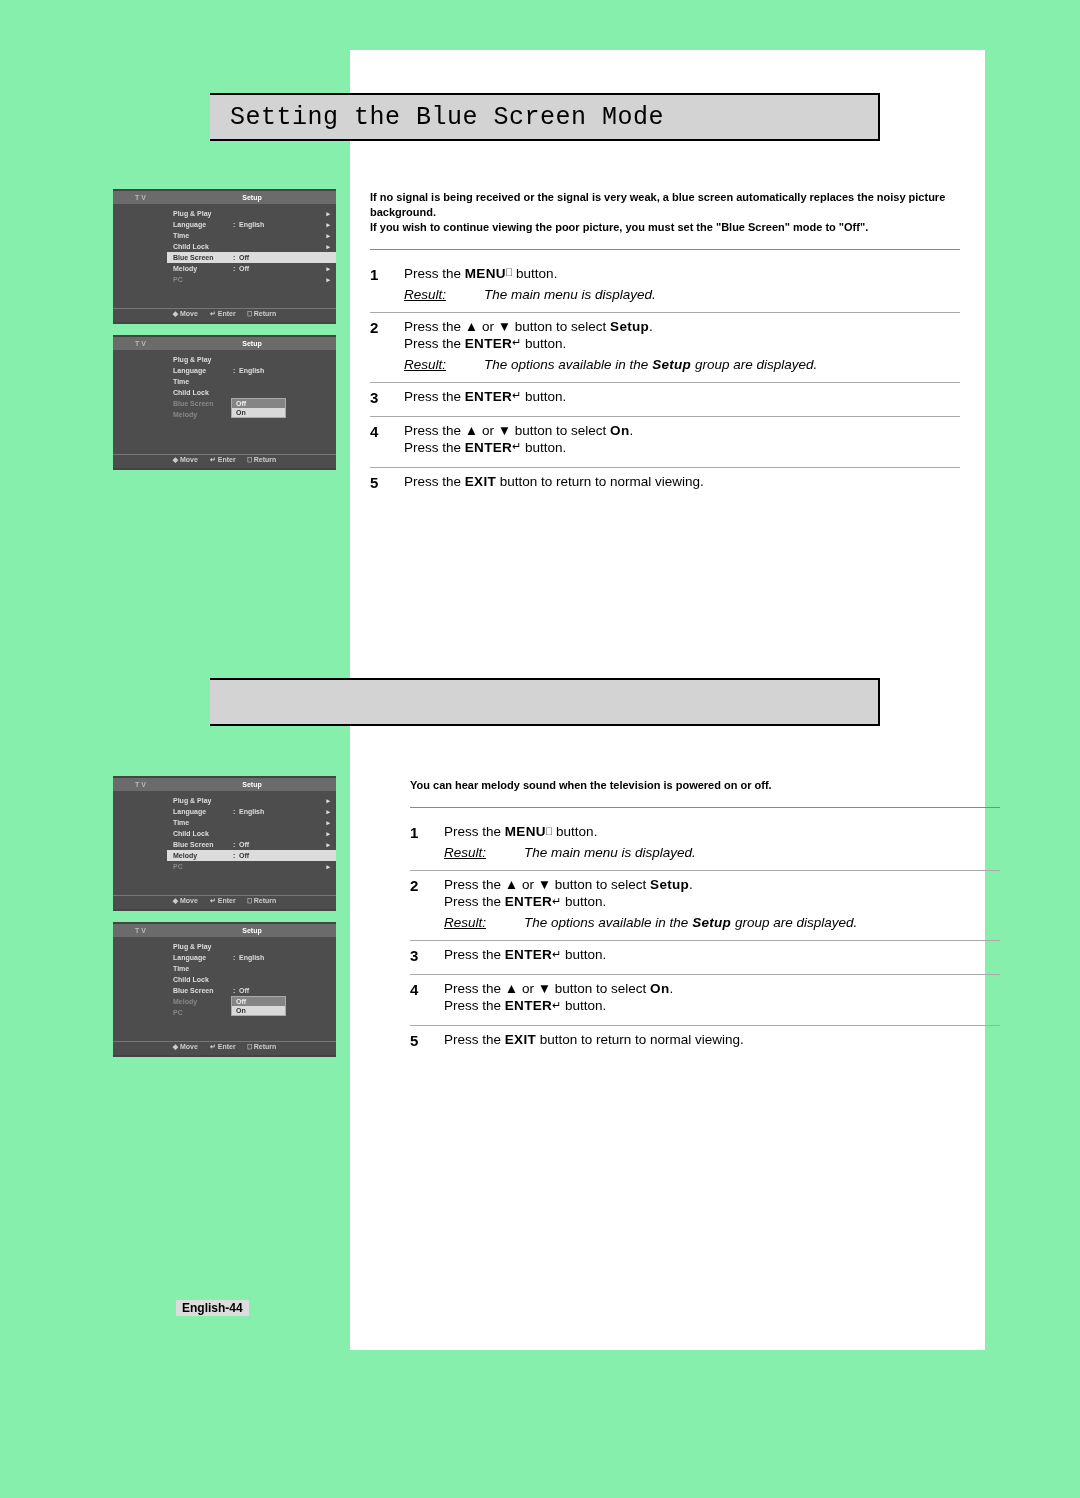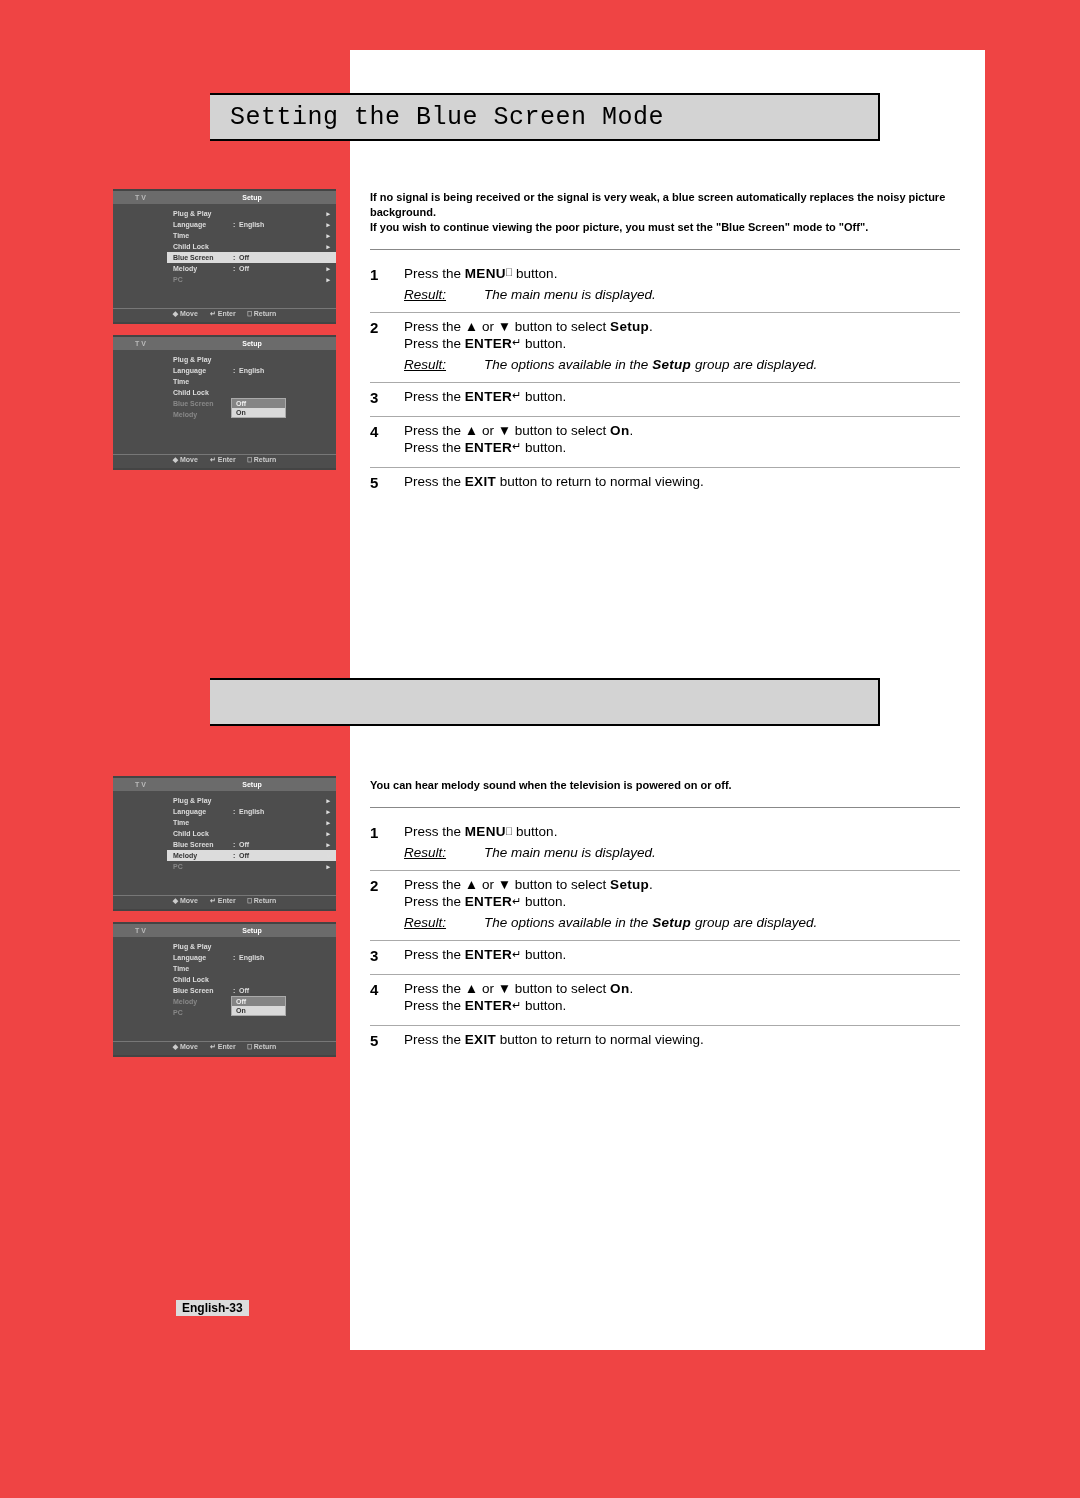--- a/index.html
+++ b/index.html
@@ -1,19 +1,19 @@
 <!DOCTYPE html>
 <html><head>
 <meta charset="utf-8">
 <style>
   * { margin:0; padding:0; box-sizing:border-box; }
   body { background:#fff; font-family:Arial,Helvetica,sans-serif; }
   .page {
     width:1080px; height:1498px; margin:0 auto;
-    background:#ef4444;
+    background:#86efac;
     position:relative;
   }
   .inner-white {
     position:absolute; left:350px; top:50px;
     width:635px; height:1300px; background:#fff;
   }
 
   
   .heading-bar {
     position:absolute;
@@ -378,21 +378,21 @@
           <div class="on">On</div>
         </div>
       </div>
       <div class="footer">
         <span>◆ Move</span>
         <span>↵ Enter</span>
         <span>⎕ Return</span>
       </div>
     </div>
 
-  <div class="content" style="top:778px;">
+  <div class="content" style="top:778px;margin-left:40px;">
     <div class="intro" id="intro2">You can hear melody sound when the television is powered on or off.</div>
     <hr class="intro-sep">
     <div class="steps" id="steps2">
         <div class="step">
           <div class="num-cell">1</div>
           <div class="body">
             <div class="line">Press the <span class="strong">MENU</span><span class="glyph">⎕</span> button.</div>
             <div class="result-row">
               <div class="res-lbl">Result:</div>
               <div style="flex: 1 1 0%;">The main menu is displayed.</div>
@@ -425,14 +425,14 @@
         </div>
         <div class="step">
           <div class="num-cell">5</div>
           <div class="body">
             <div class="line">Press the <span class="strong">EXIT</span> button to return to normal viewing.</div>
           </div>
         </div>
       </div>
   </div>
 
-  <div class="page-num">English-33</div>
+  <div class="page-num">English-44</div>
 </div>
 
 </body></html>

